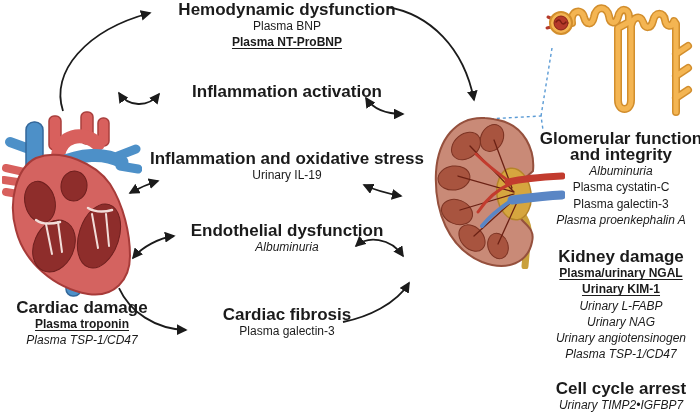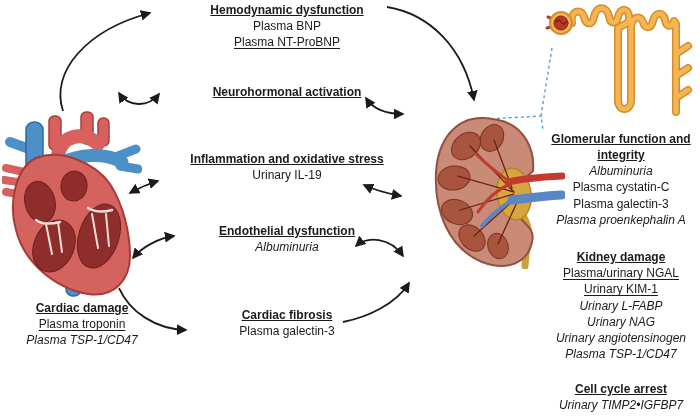--- a/index.html
+++ b/index.html
@@ -2,23 +2,23 @@
 <html><head>
 <meta charset="utf-8">
 <style>
   html,body{margin:0;padding:0;background:#fff;}
   .canvas{
     position:relative;width:700px;height:420px;background:#ffffff;overflow:hidden;
     font-family:"Liberation Sans","DejaVu Sans",sans-serif;color:#1b1b1b;
   }
   .abs{position:absolute;}
   .sec{position:absolute;text-align:center;}
-  .sec .h{font-size:12px;font-weight:700;line-height:16px;text-decoration:underline;}
+  .sec .h{font-size:17px;font-weight:700;line-height:16px;}
   .line{font-size:12px;line-height:16.3px;}
-  .u{text-decoration:underline;text-underline-offset:2px;}
+  .u{text-decoration:underline;text-underline-offset:2px;font-weight:bold;}
   .i{font-style:italic;}
   svg{display:block;}
 </style>
 </head>
 <body>
 
 <div class="canvas">
 
   <svg class="abs" style="left:0;top:0" width="700" height="420" viewBox="0 0 700 420">
     <defs>
@@ -96,21 +96,21 @@
     </g>
   </svg>
 
   <div class="sec" style="left:152px;top:2px;width:270px;">
     <div class="h">Hemodynamic dysfunction</div>
     <div class="line">Plasma BNP</div>
     <div class="line u">Plasma NT-ProBNP</div>
   </div>
 
   <div class="sec" style="left:152px;top:84px;width:270px;">
-    <div class="h">Neurohormonal activation</div>
+    <div class="h">Inflammation activation</div>
   </div>
 
   <div class="sec" style="left:147px;top:151px;width:280px;">
     <div class="h">Inflammation and oxidative stress</div>
     <div class="line">Urinary IL-19</div>
   </div>
 
   <div class="sec" style="left:152px;top:223px;width:270px;">
     <div class="h">Endothelial dysfunction</div>
     <div class="line i">Albuminuria</div>

